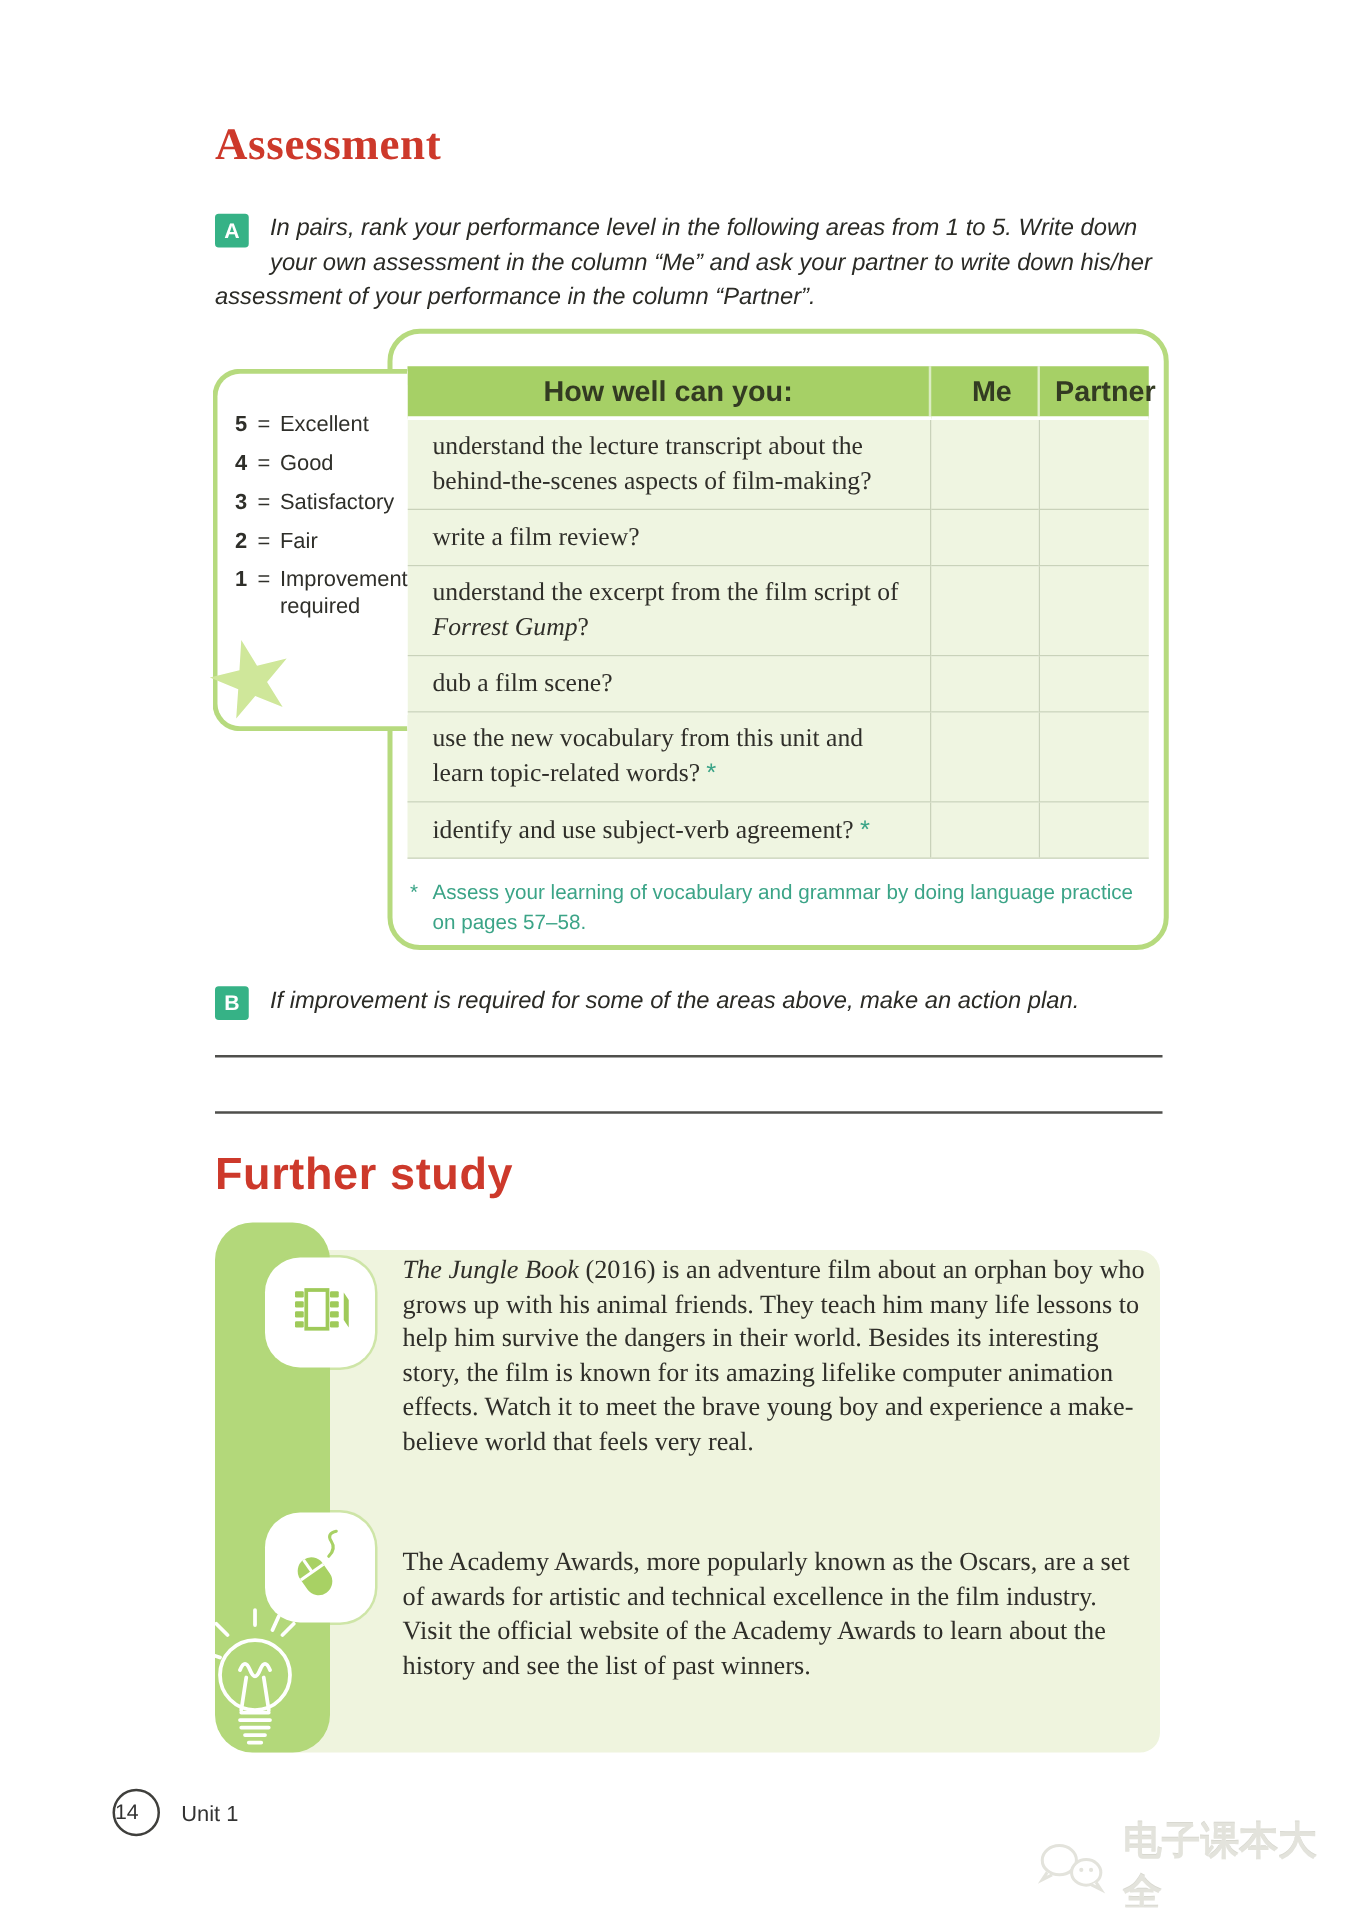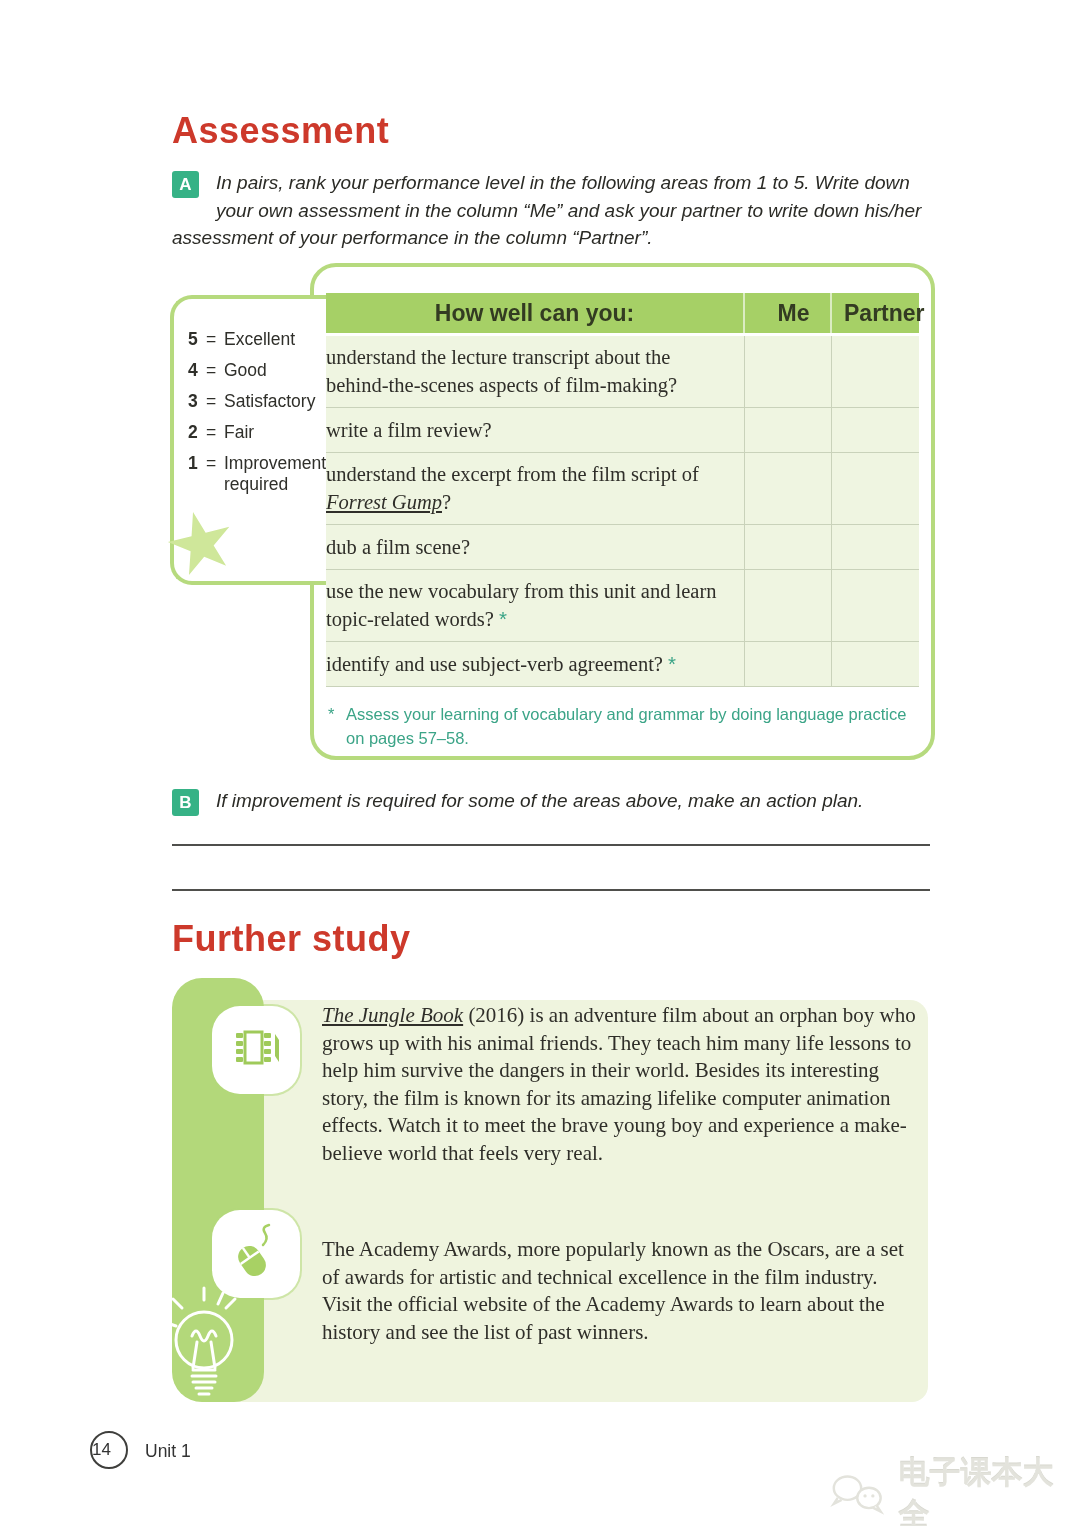--- a/index.html
+++ b/index.html
@@ -2,42 +2,42 @@
 <html><head>
 <meta charset="utf-8">
 <style>
   html,body{margin:0;padding:0;background:#fff;}
   .page{position:relative;width:1080px;height:1526px;background:#ffffff;overflow:hidden;
         font-family:"Liberation Sans",sans-serif;color:#2b2b26;}
 
   
   .red-title{position:absolute;left:172px;margin:0;font-family:"Liberation Sans",sans-serif;
              font-weight:bold;font-size:36px;color:#cd392b;letter-spacing:.5px;}
-  #assessment-title{top:110px;}
+  #assessment-title{top:94px;font-family:Liberation Serif, serif;}
   #further-title{top:918px;}
 
   
   .task{position:absolute;left:172px;width:765px;font-style:italic;font-size:19px;
         line-height:1.45;color:#2b2b26;}
   .task .badge{float:left;width:27px;height:27px;margin:2px 17px 4px 0;background:#36b286;
                color:#fff;font-style:normal;font-weight:bold;font-size:17px;line-height:27px;
                text-align:center;border-radius:3px;}
   #task-a{top:169px;}
   #task-b{top:787px;}
 
   
   .main-panel{position:absolute;left:310px;top:263px;width:625px;height:497px;
               box-sizing:border-box;border:4px solid #b6da7e;border-radius:26px;background:#fff;z-index:1;}
   .assess-table{border-collapse:collapse;margin:26px 0 0 12px;width:593px;table-layout:fixed;}
   .assess-table col.c-q{width:418px;} .assess-table col.c-me{width:87px;} .assess-table col.c-pa{width:88px;}
   .assess-table th{background:#a6d066;height:40px;font-size:23px;font-weight:bold;color:#333b22;
                    text-align:center;padding:0;border-bottom:3px solid #ffffff;}
   .assess-table th.h-me,.assess-table th.h-pa{border-left:2px solid rgba(255,255,255,.6);padding-left:12px;}
   .assess-table td{background:#eff5e1;font-family:"Liberation Serif",serif;font-size:20.5px;
-                   line-height:27px;color:#2f2e29;padding:8px 8px 8px 0;vertical-align:middle;
+                   line-height:27px;color:#2f2e29;padding:8px 8px 8px 20px;vertical-align:middle;
                    border-top:1.5px solid #c9d2ba;}
   .assess-table tr.first td{border-top:none;}
   .assess-table tr.last td{border-bottom:1.5px solid #c9d2ba;}
   .assess-table td.me,.assess-table td.pa{border-left:1.5px solid #c9d2ba;padding:8px 0;}
   .assess-table .star{color:#3ba487;margin-left:5px;font-family:"Liberation Sans",sans-serif;}
 
   .footnote{position:relative;margin:16px 18px 0 14px;width:582px;padding-left:18px;
             font-size:16.5px;line-height:1.45;color:#3ba487;}
   .footnote .fstar{position:absolute;left:0;top:0;}
 
@@ -71,21 +71,21 @@
         font-size:21px;line-height:27.5px;color:#2f2e29;}
   #fs-p1{top:24px;} #fs-p2{top:258px;}
 
   
   .page-circle{position:absolute;left:90px;top:1431px;width:38px;height:38px;box-sizing:border-box;
                border:2px solid #3f3f3c;border-radius:50%;text-align:left;line-height:34px;
                font-size:17px;color:#333;}
   .unit-label{position:absolute;left:145px;top:1441px;font-size:17.5px;color:#333;text-align:center;}
   .watermark{position:absolute;left:826px;top:1452px;display:flex;align-items:center;gap:8px;
              color:#e3e3dc;font-size:31px;font-weight:bold;text-shadow:0 1px 0 #fff,0 -1px 0 #d8d8d0;}
-  i{font-style:italic;text-decoration:underline;}
+  i{font-style:italic;}
 </style>
 </head>
 <body>
 
 <div class="page">
 
   <h1 class="red-title" id="assessment-title">Assessment</h1>
 
   <div class="task" id="task-a">
     <span class="badge">A</span>

